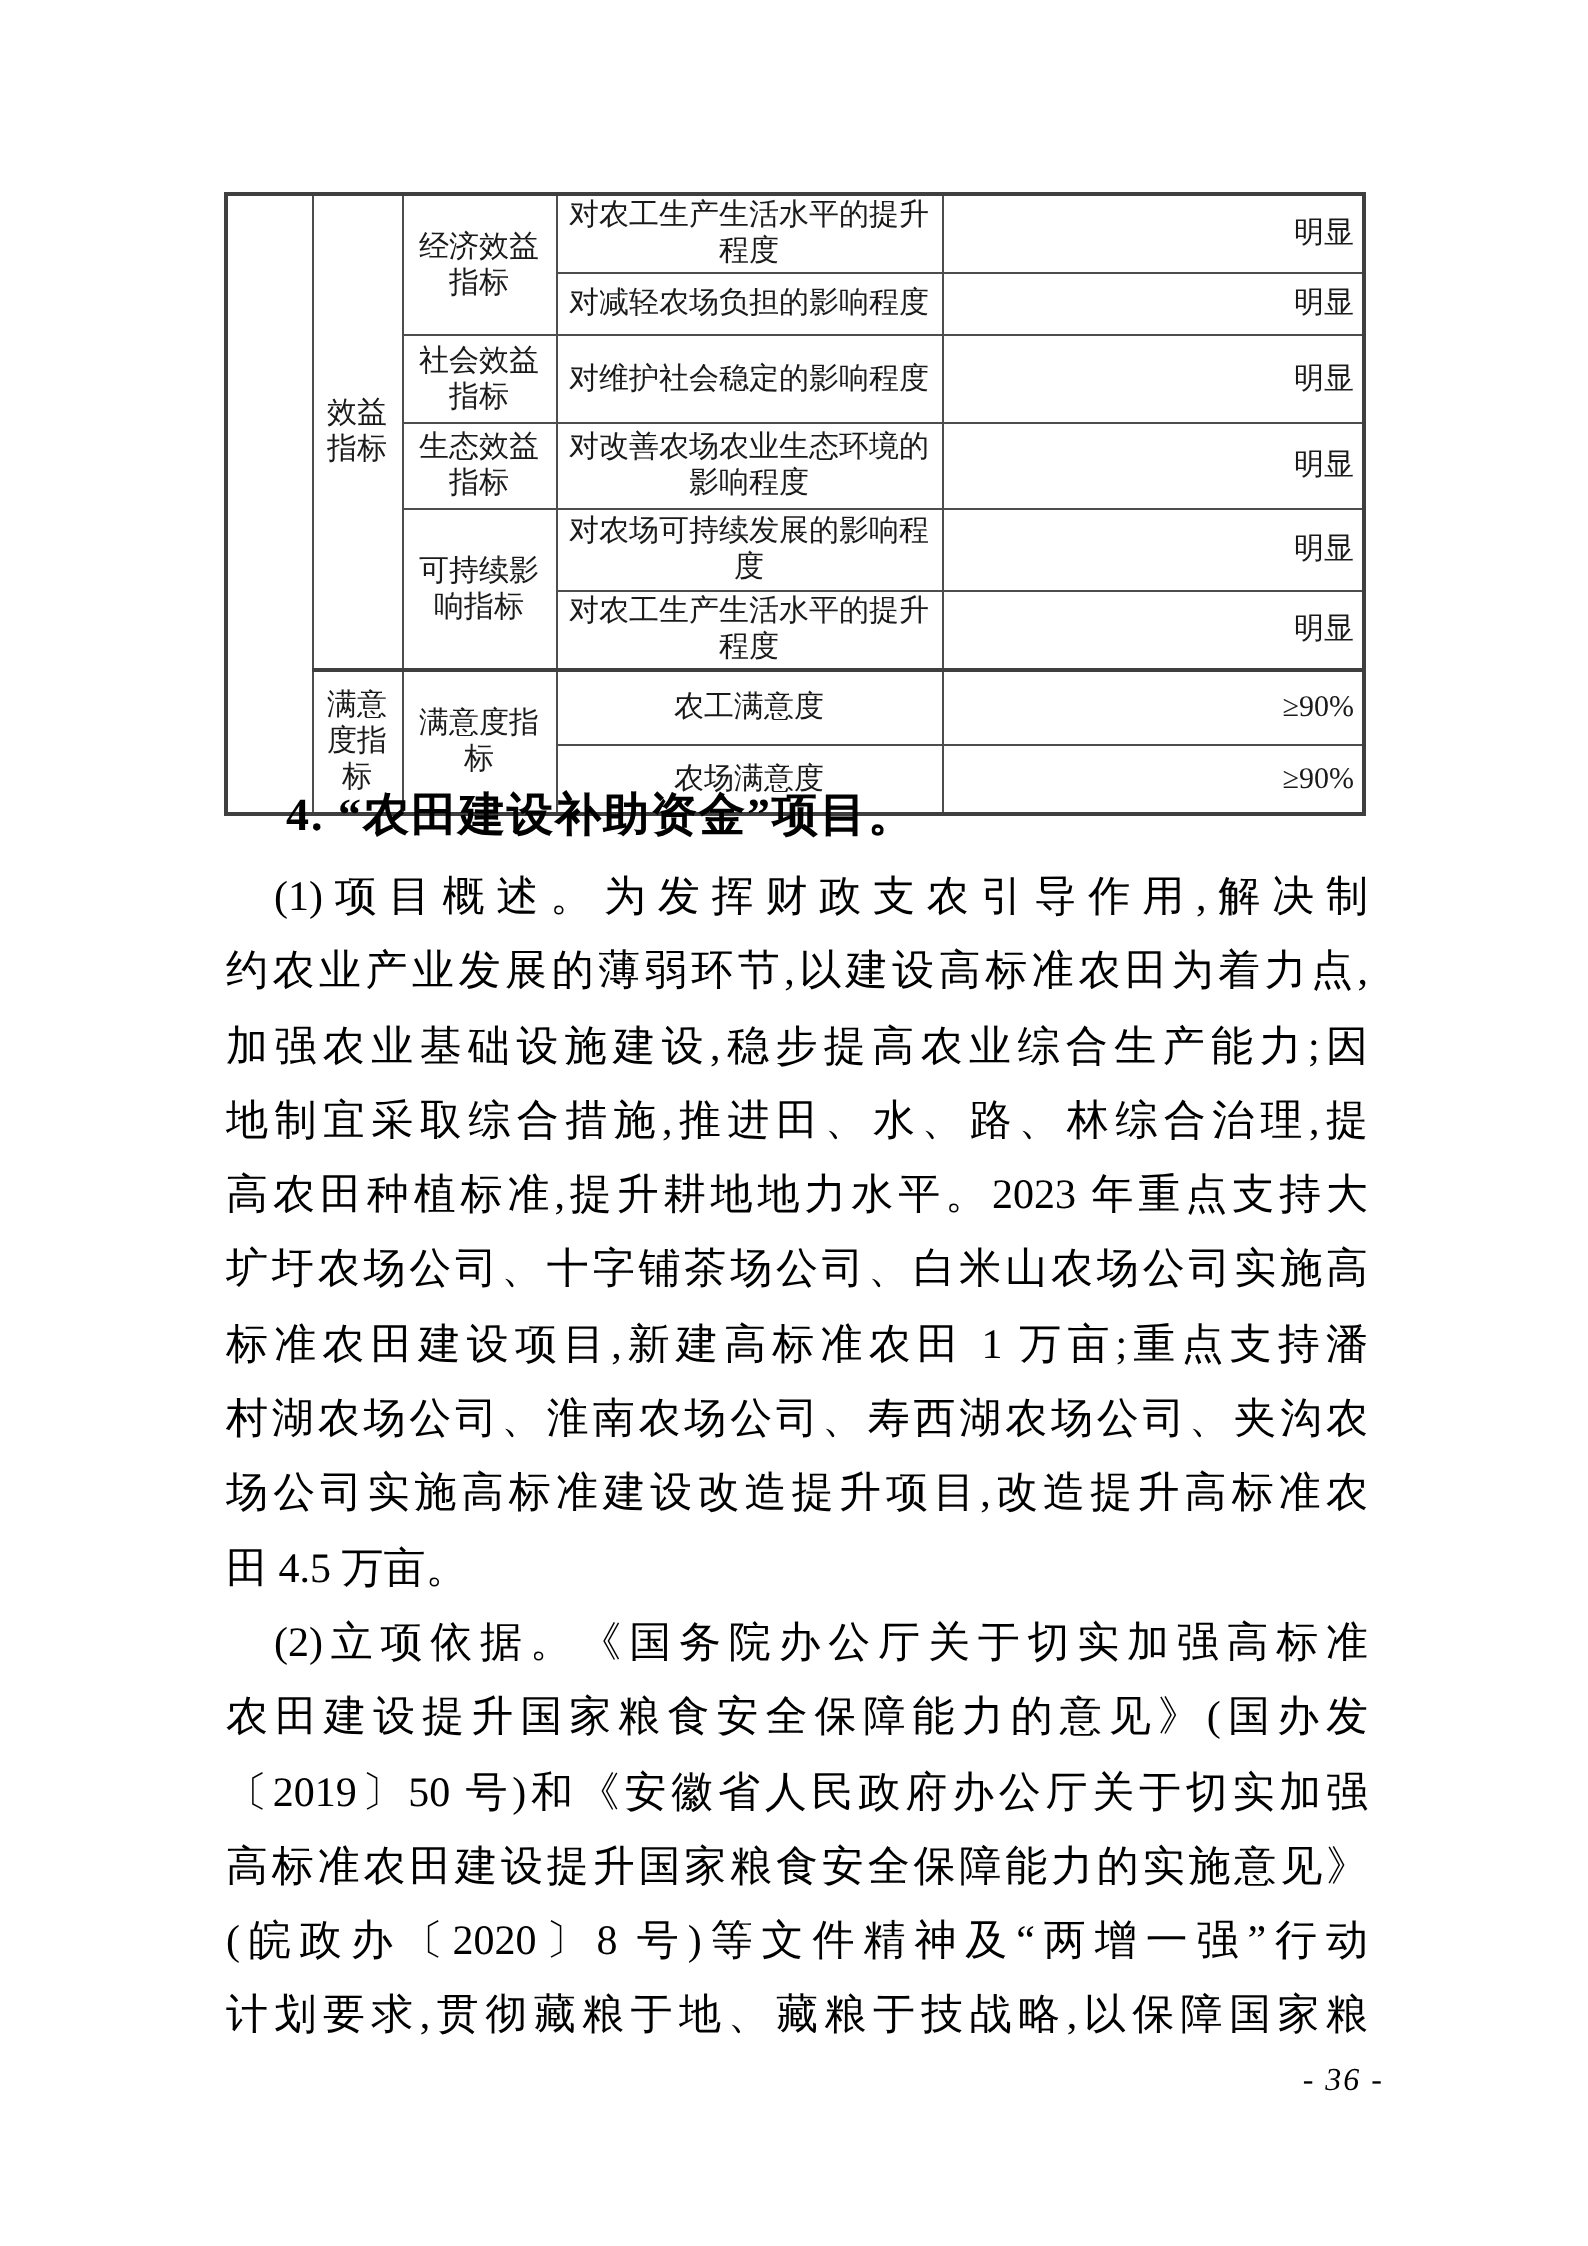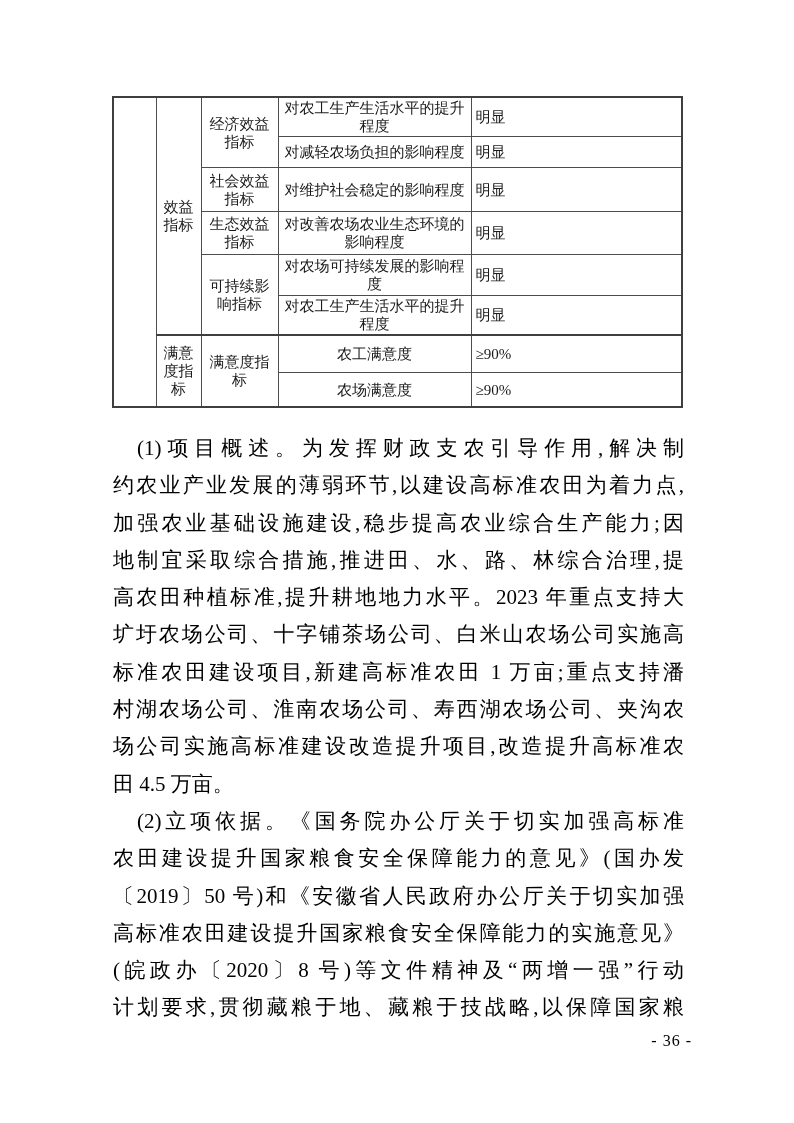--- a/index.html
+++ b/index.html
@@ -25,21 +25,21 @@
   }
   table.ind-table td {
     border:1px solid #4d4d4d;
     vertical-align:middle;
     padding:1px 4px;
     line-height:18px;
     overflow:hidden;
   }
   td.c-cat, td.c-sub { text-align:center; padding:1px 3px; }
   td.c-desc { text-align:center; padding-left:6px; }
-  td.c-val  { text-align:left; }
+  td.c-val  { text-align:right; }
   tr.r1 td { height:36px; }
   tr.r2 td { height:28px; }
   tr.r3 td { height:41px; }
   tr.r4 td { height:40px; }
   tr.r5 td { height:38px; }
   tr.r6 td { height:33px; }
   tr.r7 td { height:34px; border-top:2px solid #3f3f3f; }
   tr.r8 td { height:31px; }
 
   
@@ -59,20 +59,21 @@
     text-align:justify; text-align-last:justify;
     overflow:hidden;
   }
   .line.first { padding-left:24px; }
   .line.last  { text-align-last:left; }
 
   .page-num {
     position:absolute; right:102px; top:1031px;
     font-size:16px; line-height:20px;
     letter-spacing:1px;
+    font-style:italic;
   }
 </style>
 </head>
 <body>
 
 <div class="page">
 
   <table class="ind-table">
     <colgroup>
       <col style="width:43px">
@@ -118,20 +119,21 @@
         <td class="c-desc">农工满意度</td>
         <td class="c-val">≥90%</td>
       </tr>
       <tr class="r8">
         <td class="c-desc">农场满意度</td>
         <td class="c-val">≥90%</td>
       </tr>
     </tbody>
   </table>
 
+  <div class="heading">4. “农田建设补助资金”项目。</div>
 
   <div class="para para-1">
     <div class="line first">(1)项目概述。为发挥财政支农引导作用,解决制</div>
     <div class="line">约农业产业发展的薄弱环节,以建设高标准农田为着力点,</div>
     <div class="line">加强农业基础设施建设,稳步提高农业综合生产能力;因</div>
     <div class="line">地制宜采取综合措施,推进田、水、路、林综合治理,提</div>
     <div class="line">高农田种植标准,提升耕地地力水平。2023 年重点支持大</div>
     <div class="line">圹圩农场公司、十字铺茶场公司、白米山农场公司实施高</div>
     <div class="line">标准农田建设项目,新建高标准农田 1 万亩;重点支持潘</div>
     <div class="line">村湖农场公司、淮南农场公司、寿西湖农场公司、夹沟农</div>

